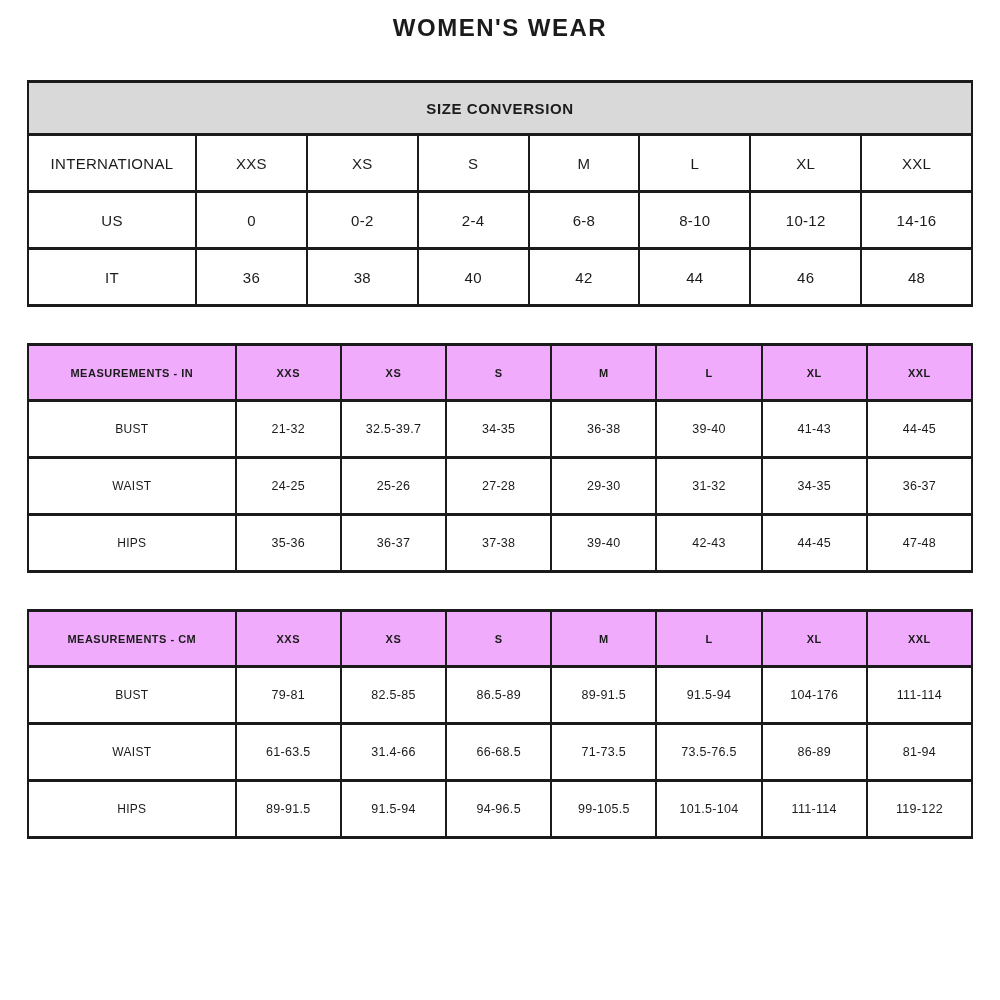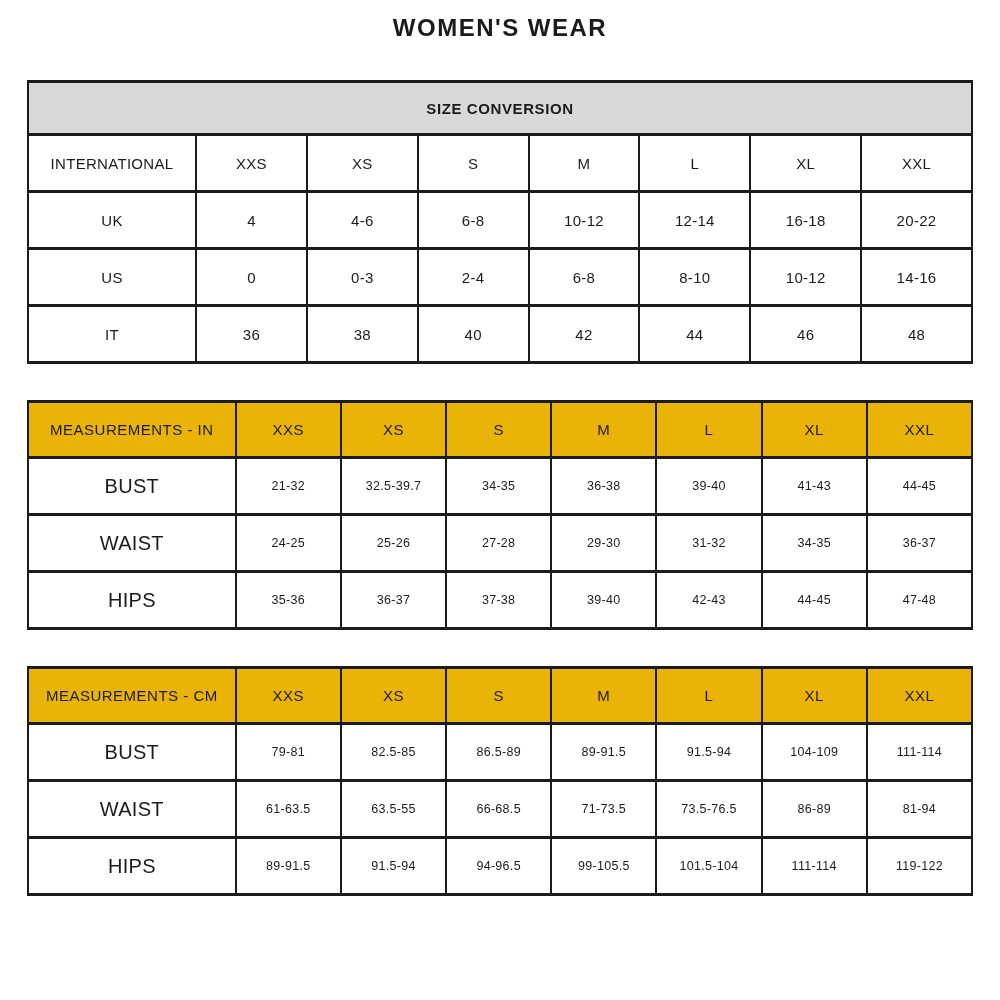--- a/index.html
+++ b/index.html
@@ -41,28 +41,28 @@
     font-weight:bold;
     letter-spacing:0.6px;
     height:50px;
   }
   .t1 tbody tr{height:57px;}
   .t1 tbody td{font-size:15px;font-weight:normal;letter-spacing:0.3px;}
   
   .t2,.t3{margin-bottom:10px;}
   .t2 thead tr,.t3 thead tr{height:56px;}
   .t2 thead th,.t3 thead th{
-    background:#eab308;
-    font-size:15px;
-    font-weight:normal;
+    background:#f0abfc;
+    font-size:11px;
+    font-weight:bold;
     letter-spacing:0.5px;
   }
   .t2 tbody tr,.t3 tbody tr{height:57px;}
   .t2 tbody td,.t3 tbody td{font-size:12.5px;letter-spacing:0.3px;}
-  .t2 tbody td.lbl,.t3 tbody td.lbl{font-size:20px;}
+  .t2 tbody td.lbl,.t3 tbody td.lbl{font-size:12px;}
 </style>
 </head>
 <body>
 
 <div class="page">
 
   <h1 class="title">WOMEN'S WEAR</h1>
 
   <table class="tbl t1">
     <colgroup>
@@ -78,33 +78,23 @@
           <td class="lbl">INTERNATIONAL</td>
           <td>XXS</td>
           <td>XS</td>
           <td>S</td>
           <td>M</td>
           <td>L</td>
           <td>XL</td>
           <td>XXL</td>
         </tr>
         <tr>
-          <td class="lbl">UK</td>
-          <td>4</td>
-          <td>4-6</td>
-          <td>6-8</td>
-          <td>10-12</td>
-          <td>12-14</td>
-          <td>16-18</td>
-          <td>20-22</td>
-        </tr>
-        <tr>
           <td class="lbl">US</td>
           <td>0</td>
-          <td>0-3</td>
+          <td>0-2</td>
           <td>2-4</td>
           <td>6-8</td>
           <td>8-10</td>
           <td>10-12</td>
           <td>14-16</td>
         </tr>
         <tr>
           <td class="lbl">IT</td>
           <td>36</td>
           <td>38</td>
@@ -184,27 +174,27 @@
         </tr>
     </thead>
     <tbody>
         <tr>
           <td class="lbl">BUST</td>
           <td>79-81</td>
           <td>82.5-85</td>
           <td>86.5-89</td>
           <td>89-91.5</td>
           <td>91.5-94</td>
-          <td>104-109</td>
+          <td>104-176</td>
           <td>111-114</td>
         </tr>
         <tr>
           <td class="lbl">WAIST</td>
           <td>61-63.5</td>
-          <td>63.5-55</td>
+          <td>31.4-66</td>
           <td>66-68.5</td>
           <td>71-73.5</td>
           <td>73.5-76.5</td>
           <td>86-89</td>
           <td>81-94</td>
         </tr>
         <tr>
           <td class="lbl">HIPS</td>
           <td>89-91.5</td>
           <td>91.5-94</td>

